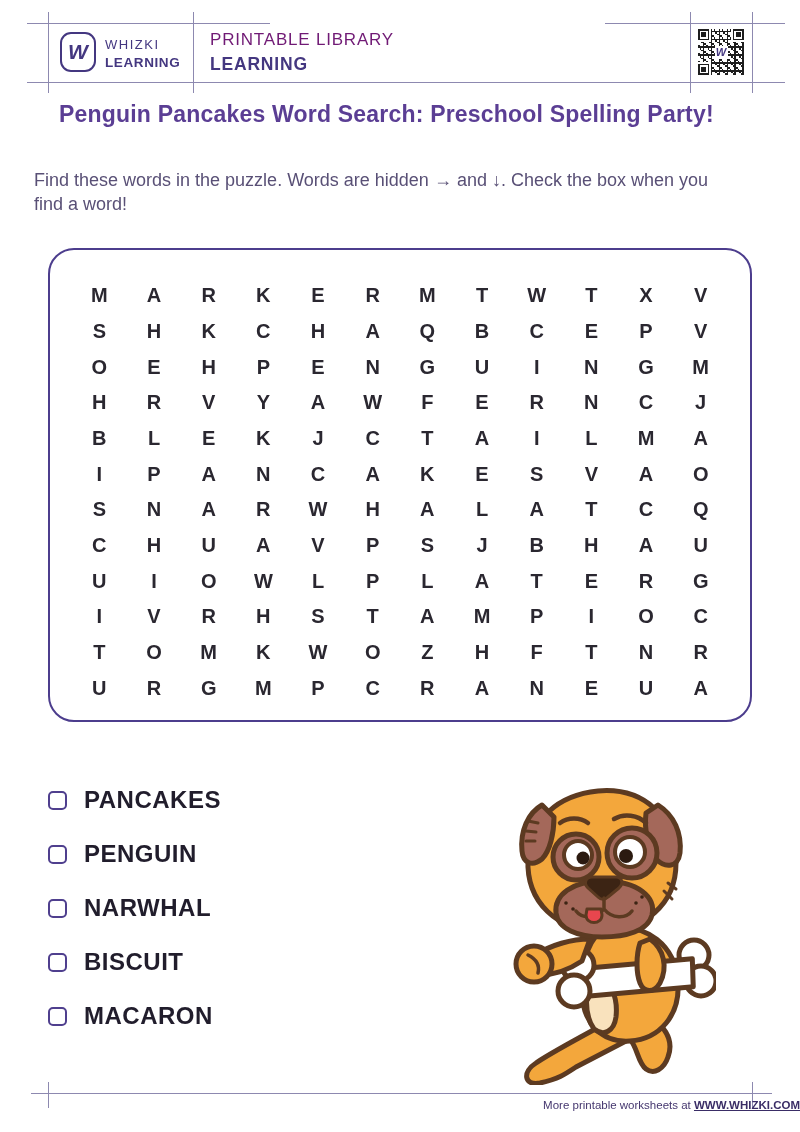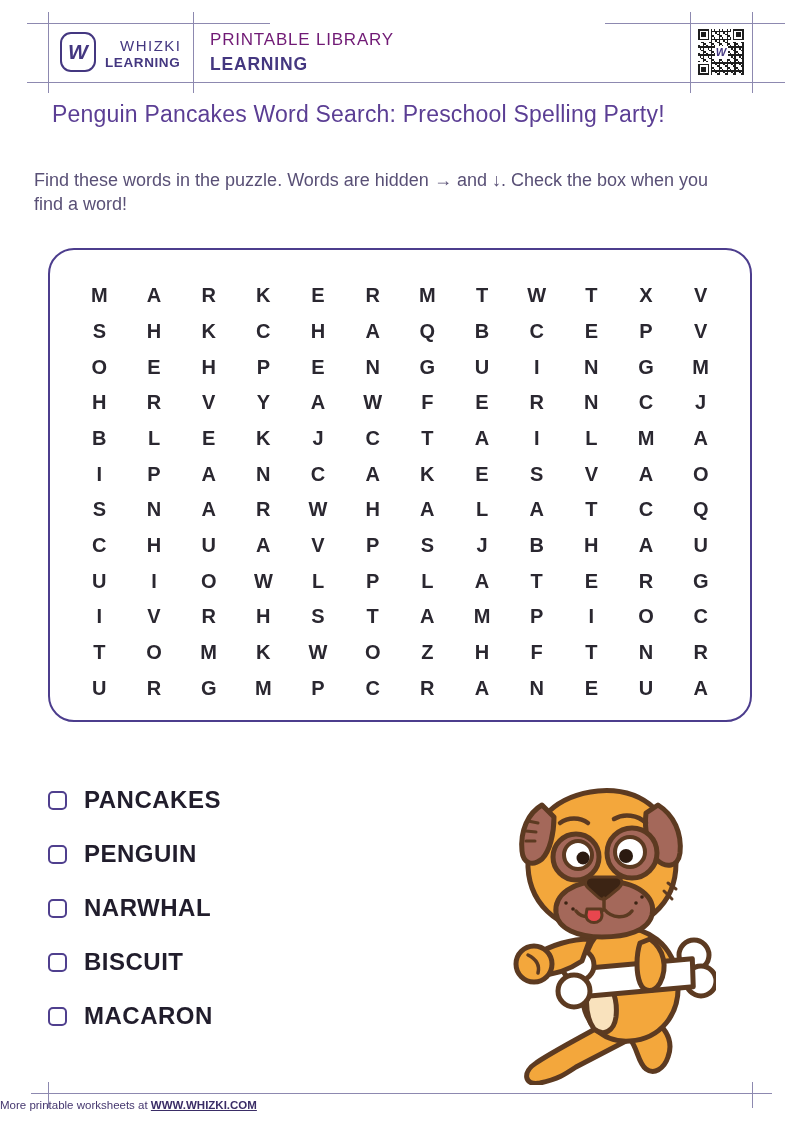--- a/index.html
+++ b/index.html
@@ -13,30 +13,30 @@
   .crop-h { position:absolute; height:1px; background:#8d89b0; }
   .crop-v { position:absolute; width:1px;  background:#8d89b0; }
 
   
   .logo-box {
     position:absolute; left:60px; top:32px; width:36px; height:40px;
     border:2.5px solid #443780; border-radius:11px;
     display:flex; align-items:center; justify-content:center;
   }
   .logo-w { font-size:21px; font-weight:bold; font-style:italic; color:#443780; }
-  .brand-name   { position:absolute; left:120px; top:37px;  font-size:15px;   color:#443780; letter-spacing:1.5px; }
+  .brand-name   { position:absolute; left:105px; top:37px;  font-size:13px;   color:#443780; letter-spacing:1.5px; }
   .brand-sub    { position:absolute; left:105px; top:55px;  font-size:13.5px; color:#443780; font-weight:bold; letter-spacing:0.6px; }
   .lib-line1    { position:absolute; left:210px; top:30px;  font-size:17px;   color:#701a75; letter-spacing:0.8px; }
   .lib-line2    { position:absolute; left:210px; top:54px;  font-size:17.5px; color:#443780; font-weight:bold; letter-spacing:0.8px; }
   .qr { position:absolute; left:698px; top:29px; width:46px; height:46px; }
 
   
   .title {
-    position:absolute; left:52px; top:97px; width:690px;
-    font-size:23px; font-weight:normal; color:#5b3e94; line-height:34px; letter-spacing:0.2px;
+    position:absolute; left:59px; top:97px; width:690px;
+    font-size:23px; font-weight:bold; color:#5b3e94; line-height:34px; letter-spacing:0.2px;
   }
   .instructions {
     position:absolute; left:34px; top:169px; width:690px;
     font-size:18px; color:#595076; line-height:23.5px;
   }
 
   
   .grid-panel {
     position:absolute; left:48px; top:248px; width:704px; height:474px;
     border:2.5px solid #4c3d8d; border-radius:26px; background:#ffffff;
@@ -60,21 +60,21 @@
     width:19px; height:19px; border:2px solid #4f3f8e; border-radius:5px;
     background:#fff; margin-right:17px; flex:0 0 auto;
   }
   .word-label { font-size:24px; font-weight:bold; color:#211d2c; letter-spacing:0.5px; }
 
   
   .dog { position:absolute; left:498px; top:779px; width:218px; height:306px; }
 
   
   .footer-text {
-    position:absolute; left:0; top:1099px; width:800px; text-align:left;
+    position:absolute; left:0; top:1099px; width:800px; text-align:right;
     font-size:11.5px; color:#45376f;
   }
   .footer-link { font-weight:bold; text-decoration:underline; color:#3a2d66; }
 </style>
 </head>
 <body>
 
 <div class="page">
 
   <div class="crop-h" style="left:27px;  top:23px; width:243px;"></div>

